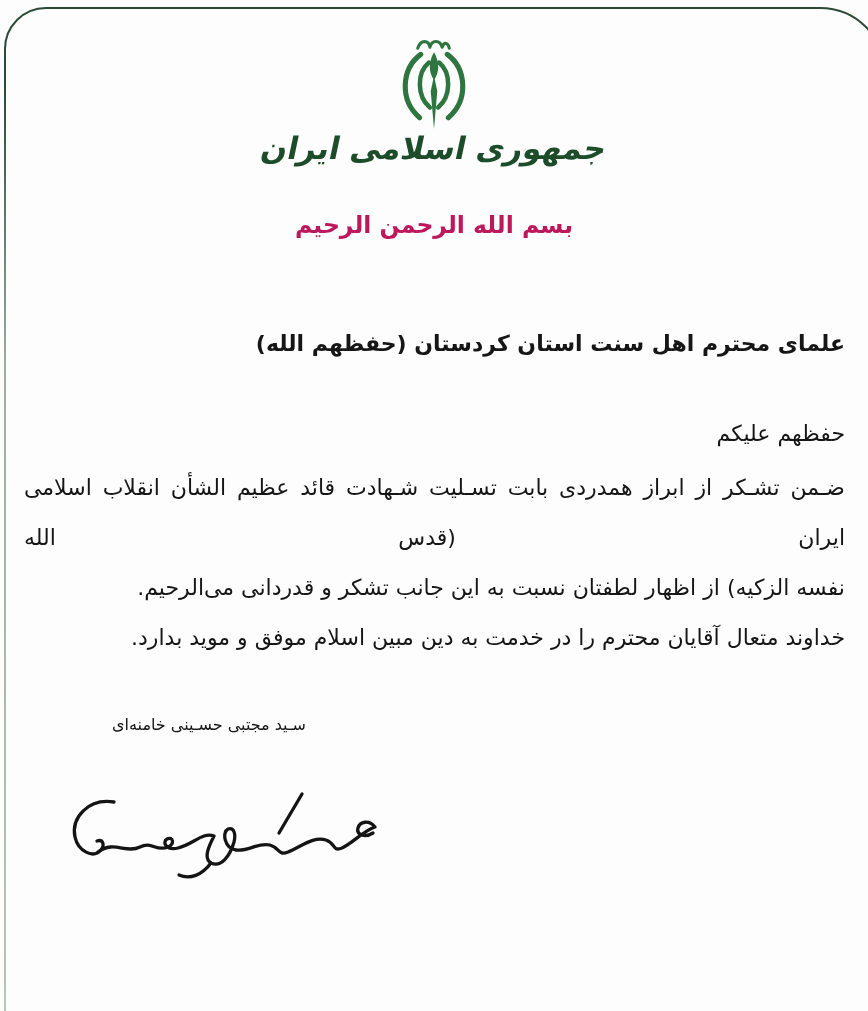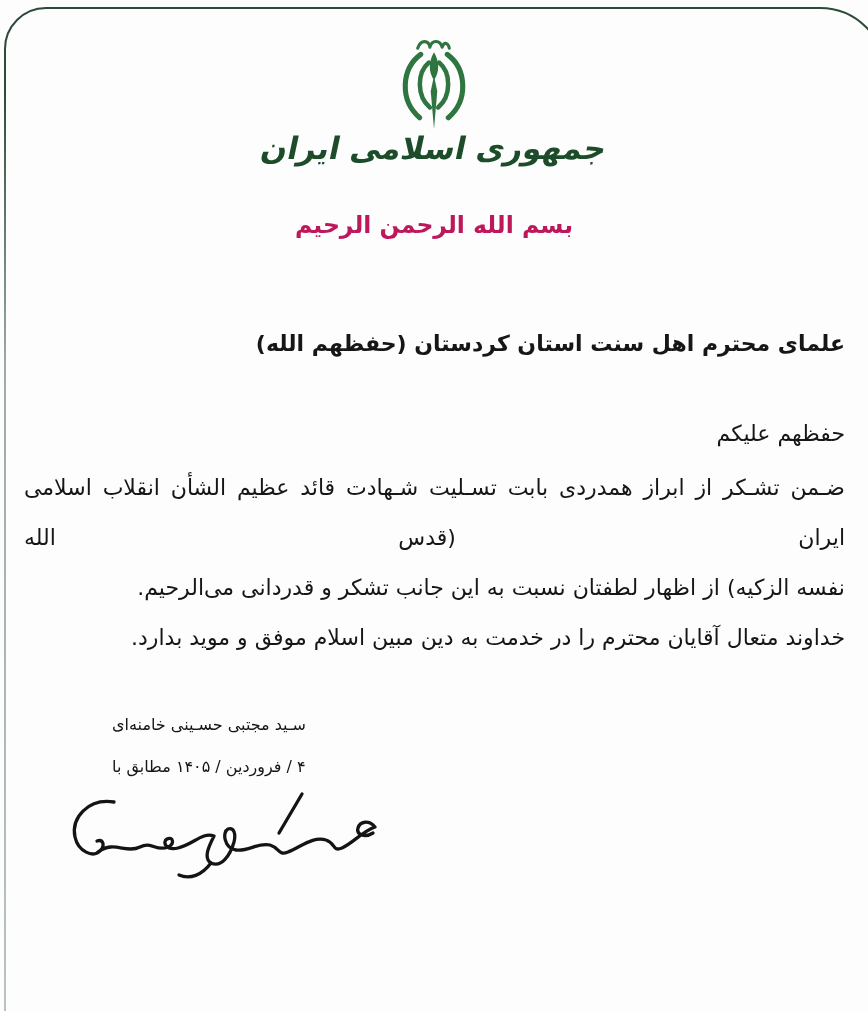--- a/index.html
+++ b/index.html
@@ -101,21 +101,20 @@
   <div class="salutation">حفظهم علیکم</div>
 
   <div class="body">
     <div class="body-line stretch">ضـمن تشـکر از ابراز همدردی بابت تسـلیت شـهادت قائد عظیم الشأن انقلاب اسلامی ایران (قدس الله</div>
     <div class="body-line">نفسه الزکیه) از اظهار لطفتان نسبت به این جانب تشکر و قدردانی می‌الرحیم.</div>
     <div class="body-line">خداوند متعال آقایان محترم را در خدمت به دین مبین اسلام موفق و موید بدارد.</div>
   </div>
 
   <div class="sig-block">
     <div>سـید مجتبی حسـینی خامنه‌ای</div>
-    <div>۴ / فروردین / ۱۴۰۵ مطابق با</div>
   </div>
 
   <svg class="signature-svg" viewBox="0 0 342 126" aria-hidden="true">
 
     <path d="M250 4 L227 43"></path>
 
     <path d="M62 12 C36 8 19 28 23 47 C26 61 41 69 49 60 C53 55 51 49 45 51"></path>
 
     <path d="M46 62 C62 50 74 64 88 57 C100 51 104 62 116 57 C123 54 121 46 115 49 C110 52 114 61 126 58 C142 54 150 42 162 46 C157 56 151 68 159 73 C169 78 178 66 182 52 C184 44 182 37 176 39 C170 42 172 58 184 60 C196 62 206 52 218 55 C228 58 226 66 236 62 C250 56 262 46 274 50 C284 53 280 62 290 58 C301 53 311 41 323 37 C317 30 308 31 306 38 C304 45 313 48 321 43"></path>
 

